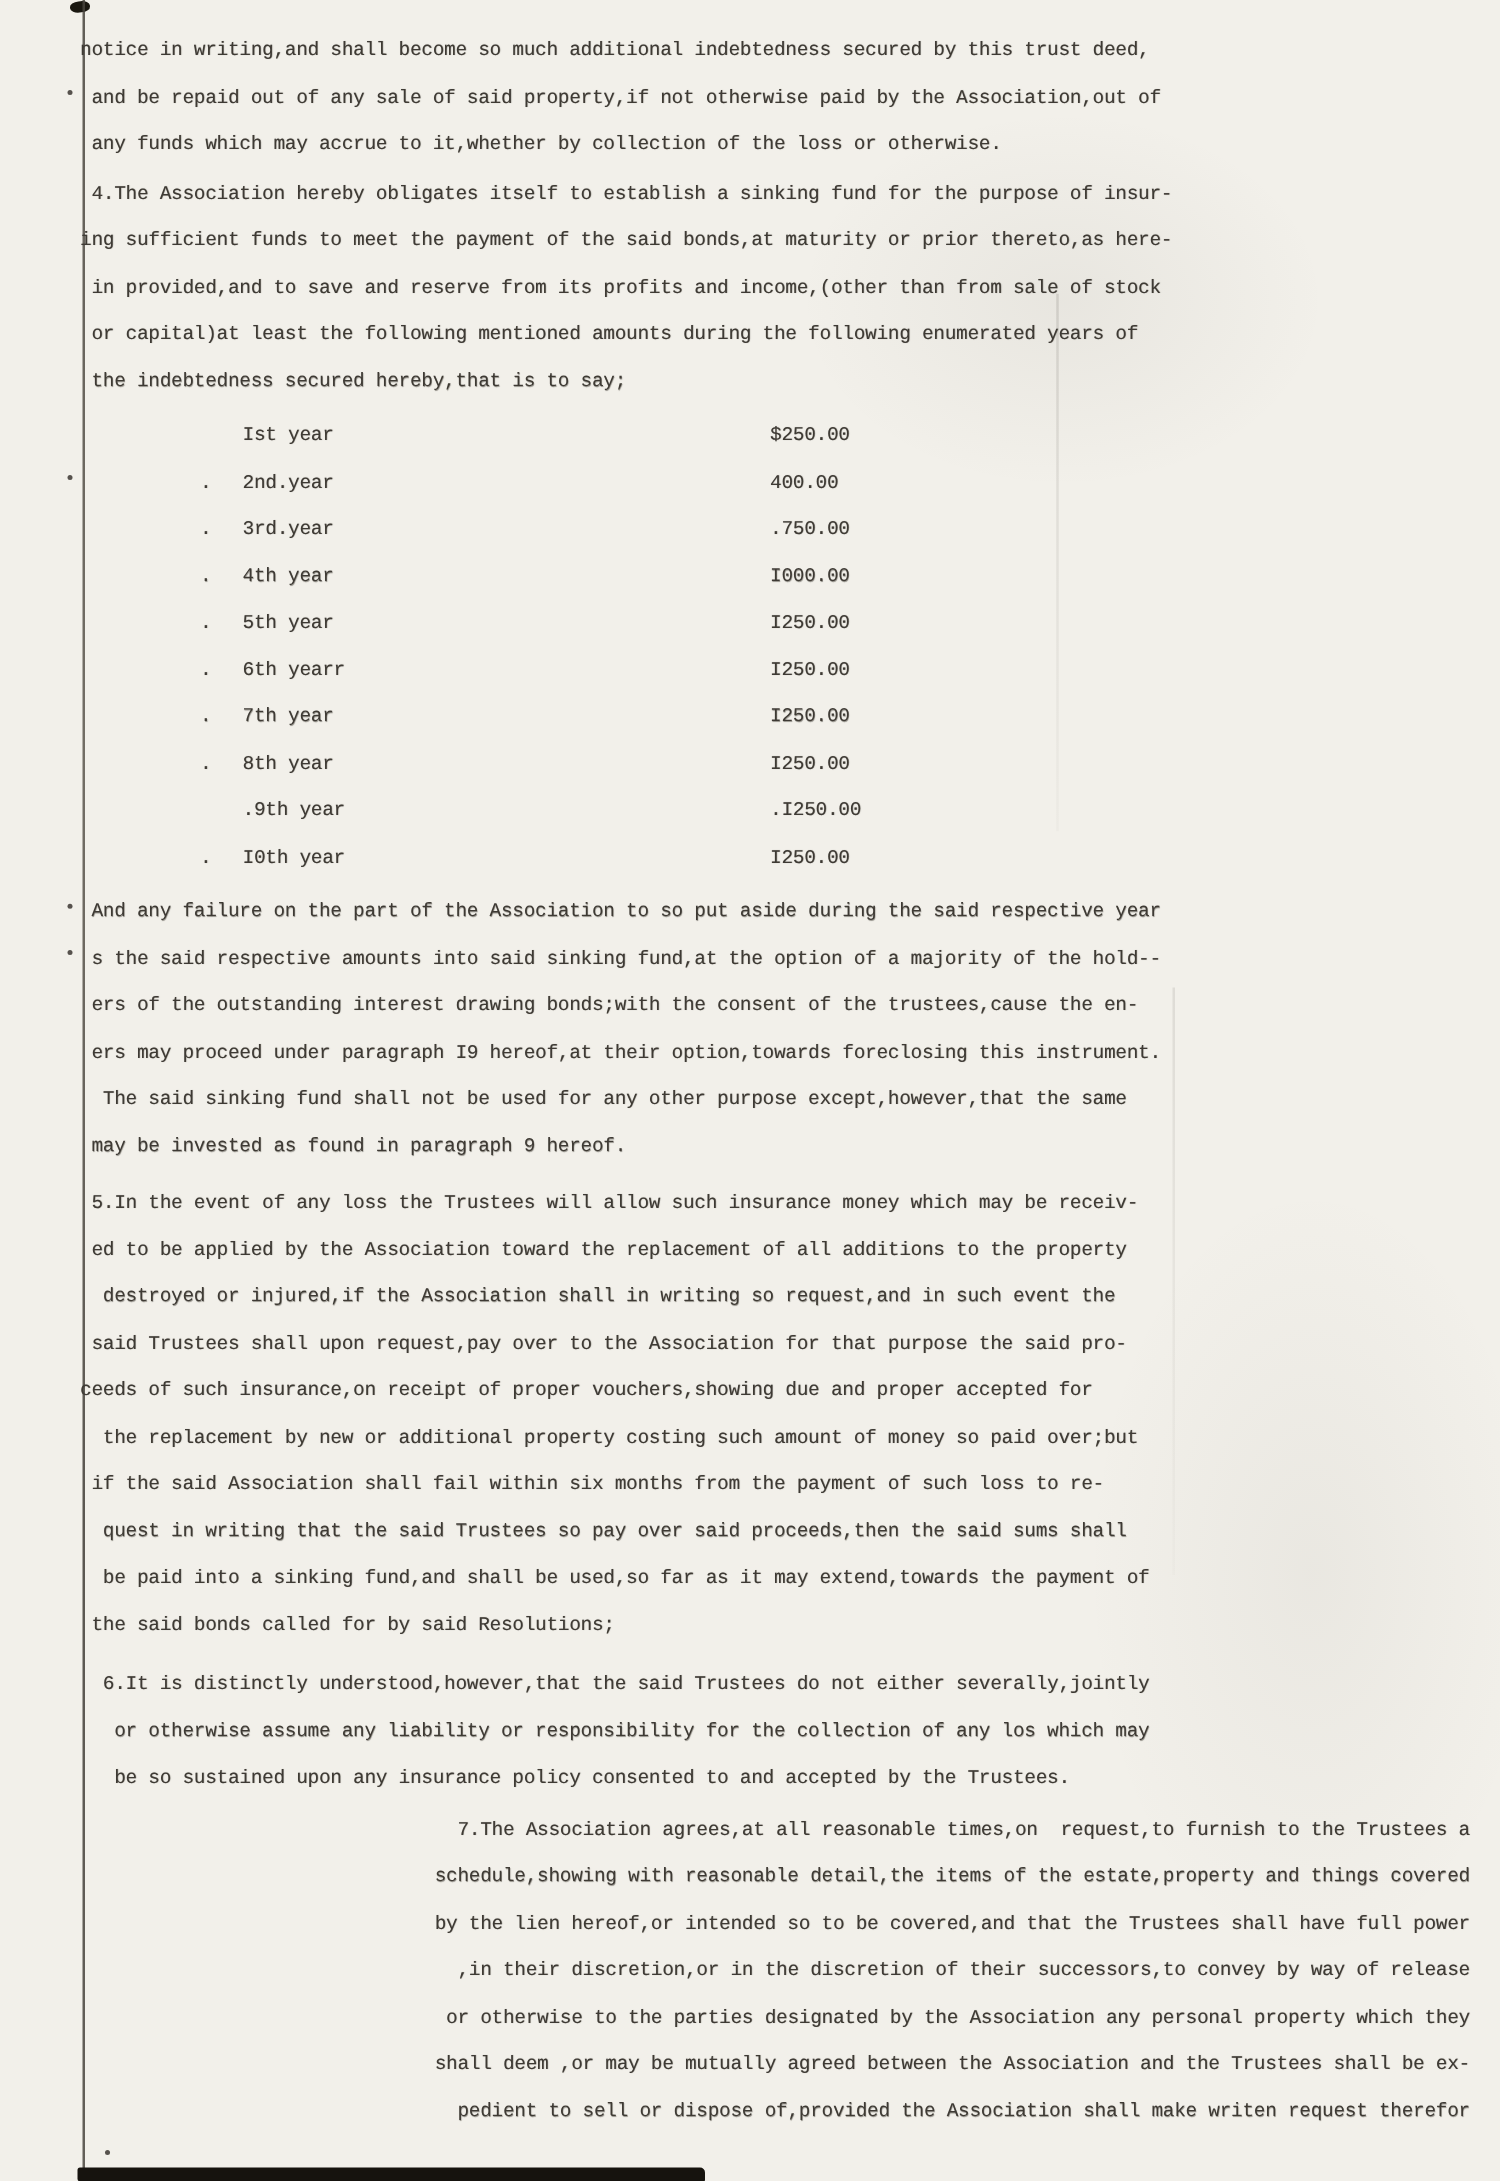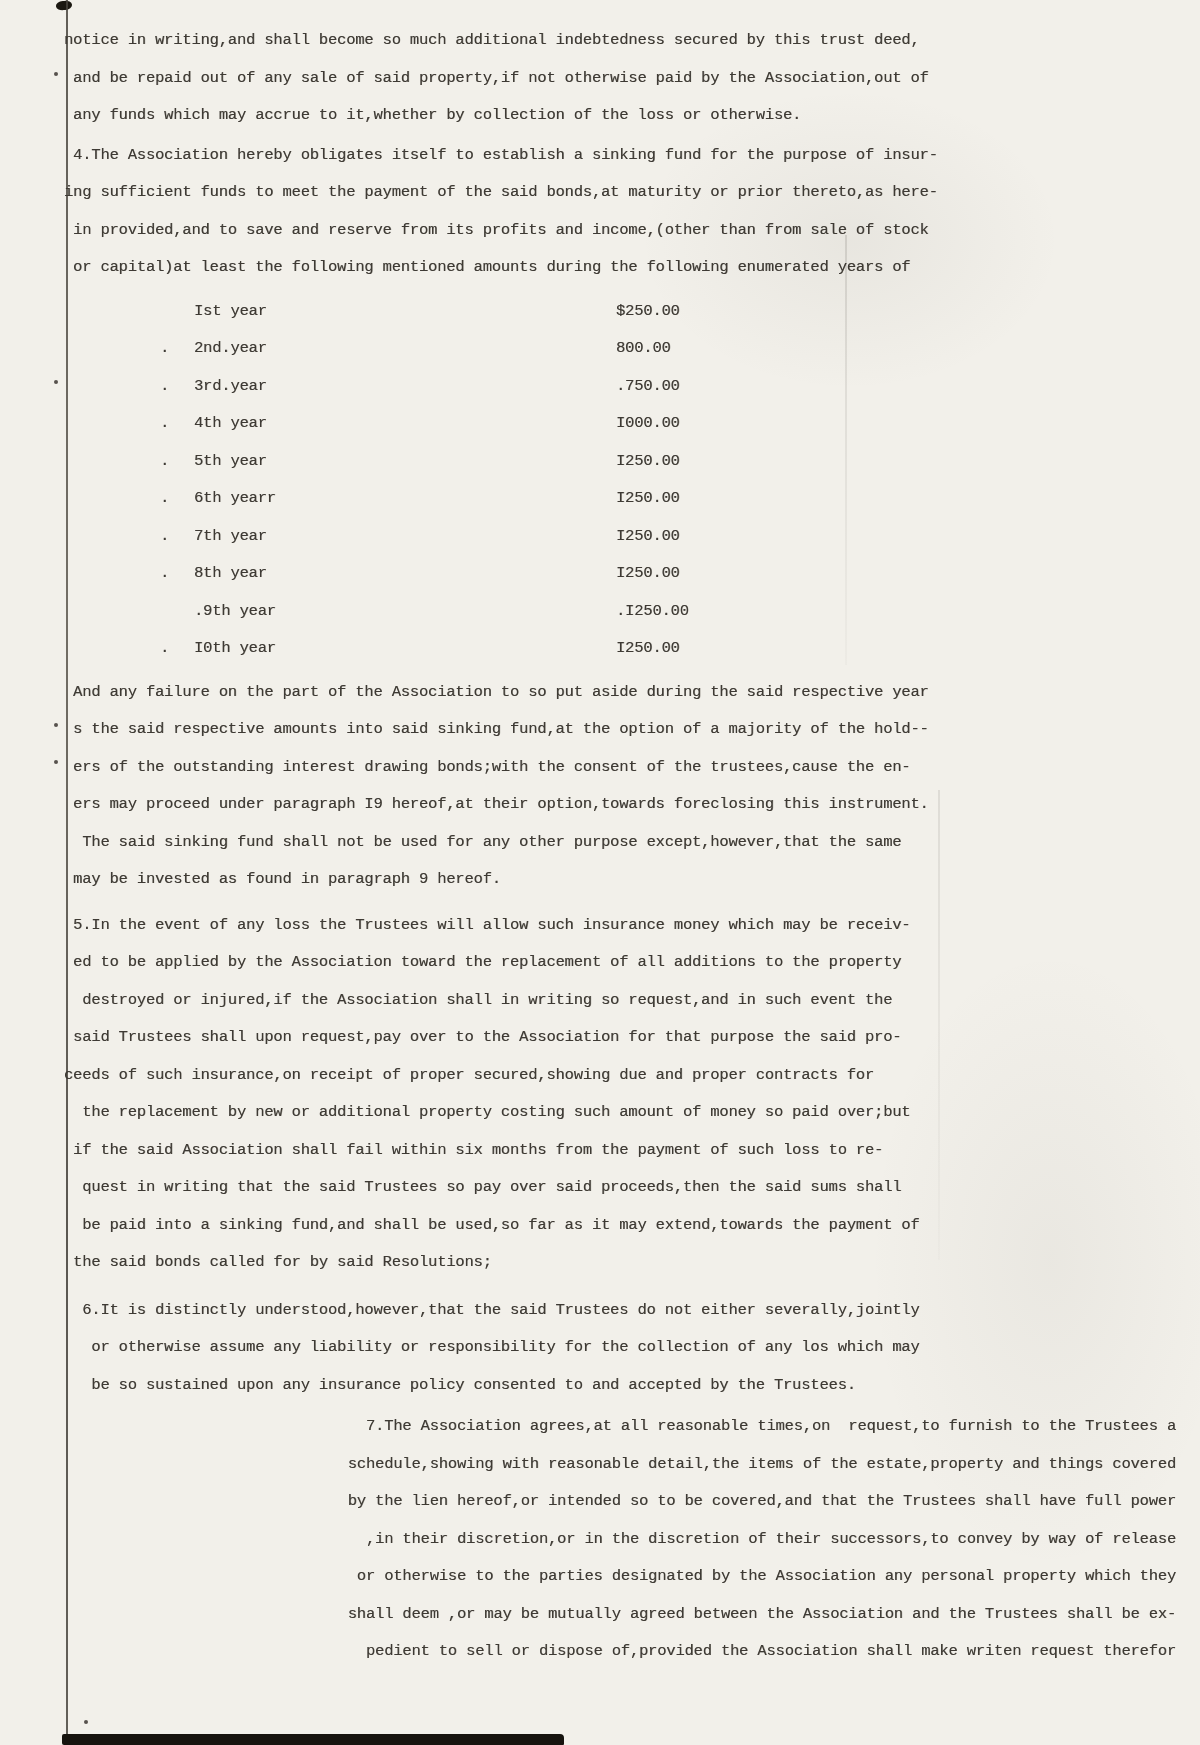--- a/index.html
+++ b/index.html
@@ -82,31 +82,32 @@
       <div class="section">
         <div class="line">notice in writing,and shall become so much additional indebtedness secured by this trust deed,</div>
         <div class="line"> and be repaid out of any sale of said property,if not otherwise paid by the Association,out of</div>
         <div class="line"> any funds which may accrue to it,whether by collection of the loss or otherwise.</div>
       </div>
       <div class="section" style="margin-top: 2px;">
         <div class="line"> 4.The Association hereby obligates itself to establish a sinking fund for the purpose of insur-</div>
         <div class="line">ing sufficient funds to meet the payment of the said bonds,at maturity or prior thereto,as here-</div>
         <div class="line"> in provided,and to save and reserve from its profits and income,(other than from sale of stock</div>
         <div class="line"> or capital)at least the following mentioned amounts during the following enumerated years of</div>
+        <div class="line"> the indebtedness secured hereby,that is to say;</div>
       </div>
       <div class="section" style="margin-top: 6px;">
         <div class="sched-row">
           <span class="sched-bullet"></span>
           <span class="sched-year">Ist year</span>
           <span class="sched-amount">$250.00</span>
         </div>
         <div class="sched-row">
           <span class="sched-bullet">.</span>
           <span class="sched-year">2nd.year</span>
-          <span class="sched-amount">800.00</span>
+          <span class="sched-amount">400.00</span>
         </div>
         <div class="sched-row">
           <span class="sched-bullet">.</span>
           <span class="sched-year">3rd.year</span>
           <span class="sched-amount">.750.00</span>
         </div>
         <div class="sched-row">
           <span class="sched-bullet">.</span>
           <span class="sched-year">4th year</span>
           <span class="sched-amount">I000.00</span>
@@ -148,21 +149,21 @@
         <div class="line"> ers of the outstanding interest drawing bonds;with the consent of the trustees,cause the en-</div>
         <div class="line"> ers may proceed under paragraph I9 hereof,at their option,towards foreclosing this instrument.</div>
         <div class="line">  The said sinking fund shall not be used for any other purpose except,however,that the same</div>
         <div class="line"> may be invested as found in paragraph 9 hereof.</div>
       </div>
       <div class="section" style="margin-top: 8px;">
         <div class="line"> 5.In the event of any loss the Trustees will allow such insurance money which may be receiv-</div>
         <div class="line"> ed to be applied by the Association toward the replacement of all additions to the property</div>
         <div class="line">  destroyed or injured,if the Association shall in writing so request,and in such event the</div>
         <div class="line"> said Trustees shall upon request,pay over to the Association for that purpose the said pro-</div>
-        <div class="line">ceeds of such insurance,on receipt of proper secured,showing due and proper contracts for</div>
+        <div class="line">ceeds of such insurance,on receipt of proper vouchers,showing due and proper accepted for</div>
         <div class="line">  the replacement by new or additional property costing such amount of money so paid over;but</div>
         <div class="line"> if the said Association shall fail within six months from the payment of such loss to re-</div>
         <div class="line">  quest in writing that the said Trustees so pay over said proceeds,then the said sums shall</div>
         <div class="line">  be paid into a sinking fund,and shall be used,so far as it may extend,towards the payment of</div>
         <div class="line"> the said bonds called for by said Resolutions;</div>
       </div>
       <div class="section" style="margin-top: 10px;">
         <div class="line">  6.It is distinctly understood,however,that the said Trustees do not either severally,jointly</div>
         <div class="line">   or otherwise assume any liability or responsibility for the collection of any los which may</div>
         <div class="line">   be so sustained upon any insurance policy consented to and accepted by the Trustees.</div>

